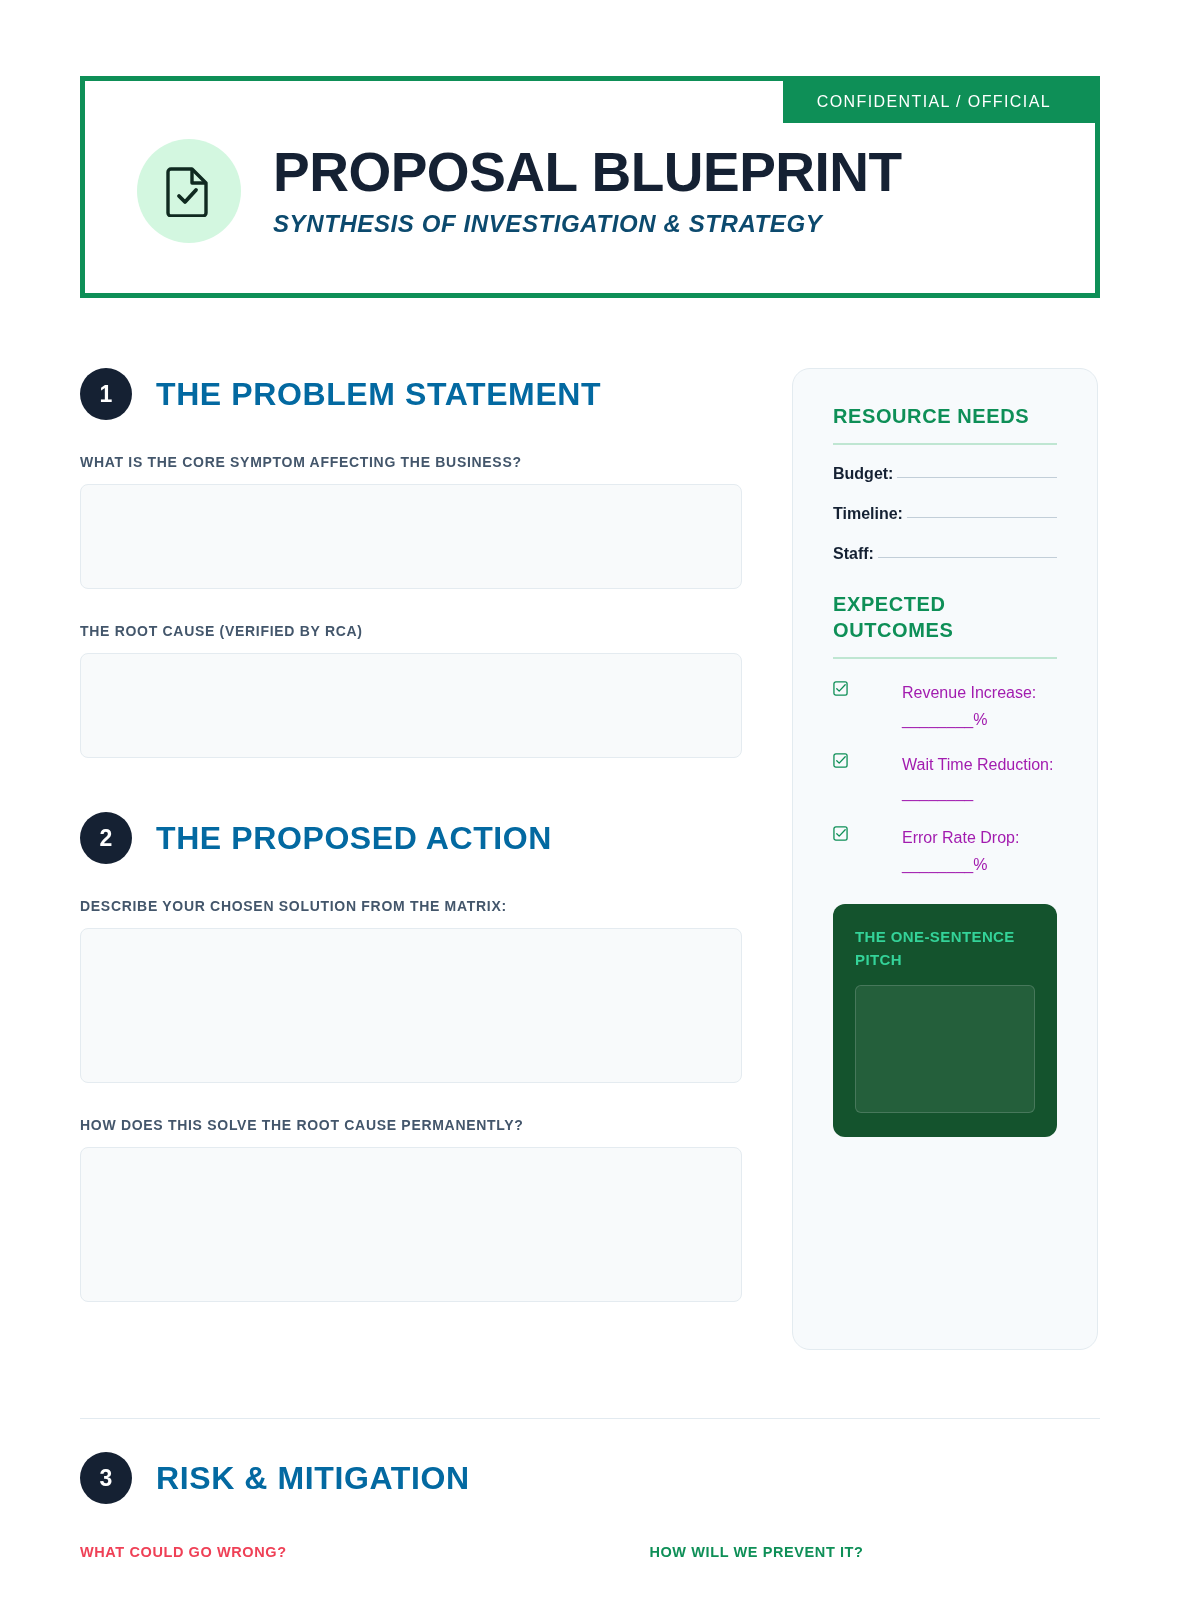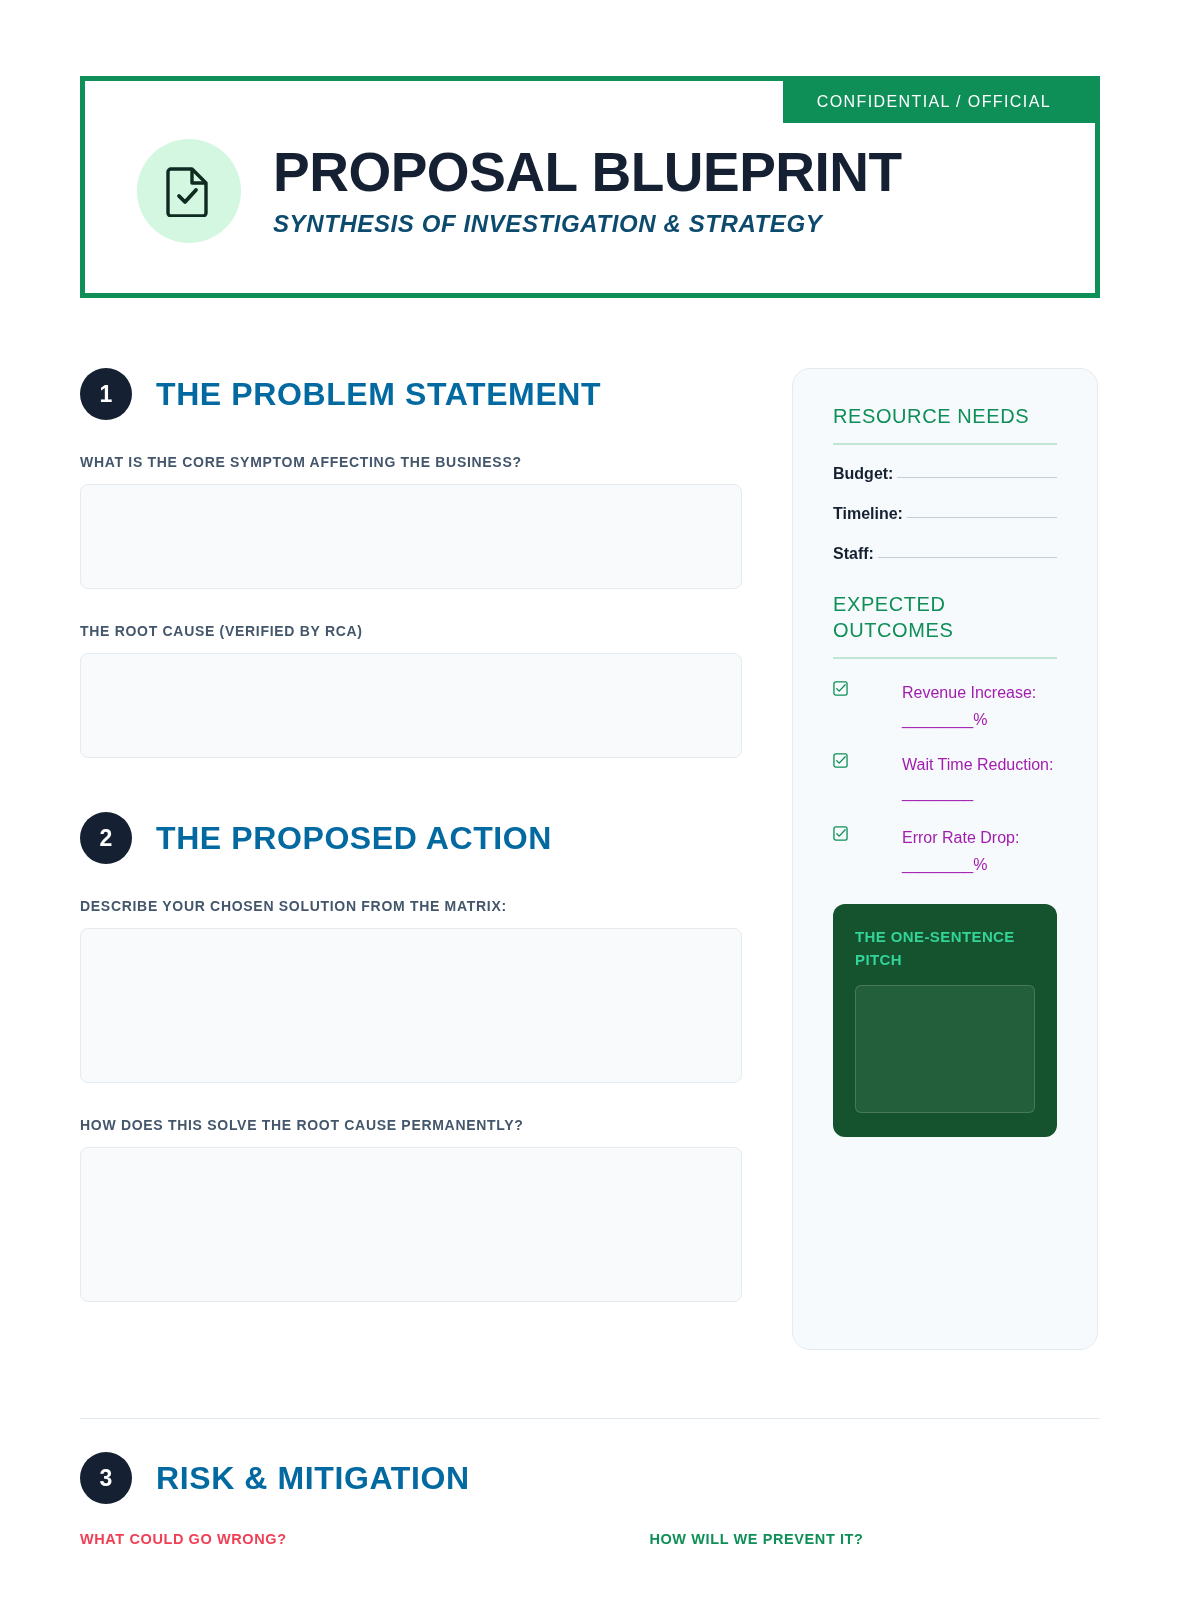--- a/index.html
+++ b/index.html
@@ -143,21 +143,21 @@
     left: 80px;
     top: 1418px;
     width: 1020px;
     height: 1px;
     background: #e2eaf0;
   }
 
   
   .side-title {
     font-size: 20px;
-    font-weight: normal;
+    font-weight: bold;
     color: #0e8f57;
     letter-spacing: 0.6px;
     line-height: 1.3;
   }
   .side-rule {
     height: 2px;
     background: #bfe6d2;
     margin: 14px 0 20px 0;
   }
   .res-row {
@@ -216,21 +216,21 @@
 
   
   .sec3 {
     position: absolute;
     left: 80px;
     top: 1452px;
     width: 1020px;
   }
   .risk-cols {
     display: flex;
-    margin-top: 27px;
+    margin-top: 40px;
     gap: 24px;
   }
   .risk-col { width: 50%; }
   .risk-col.right { padding-left: 48px; }
   .label-red {
     font-size: 14.5px;
     font-weight: bold;
     color: #ef4056;
     letter-spacing: 0.6px;
   }

